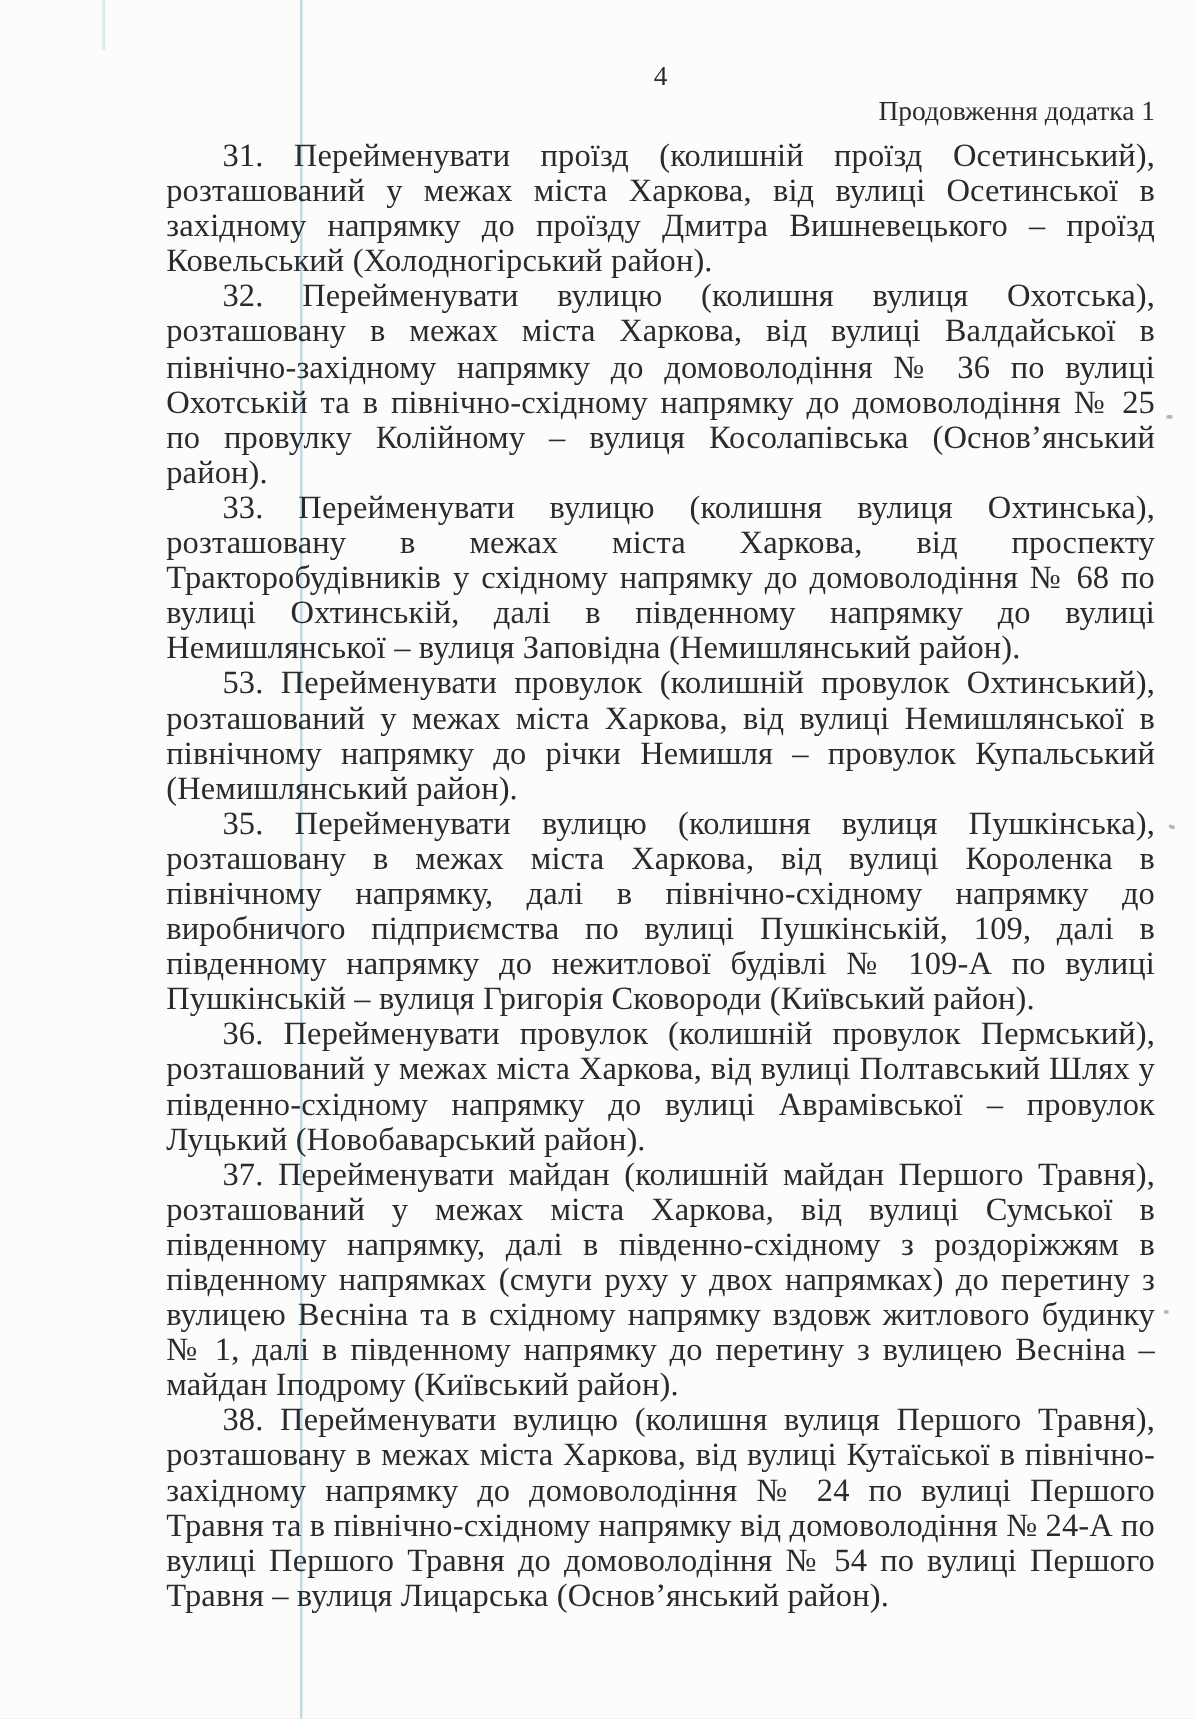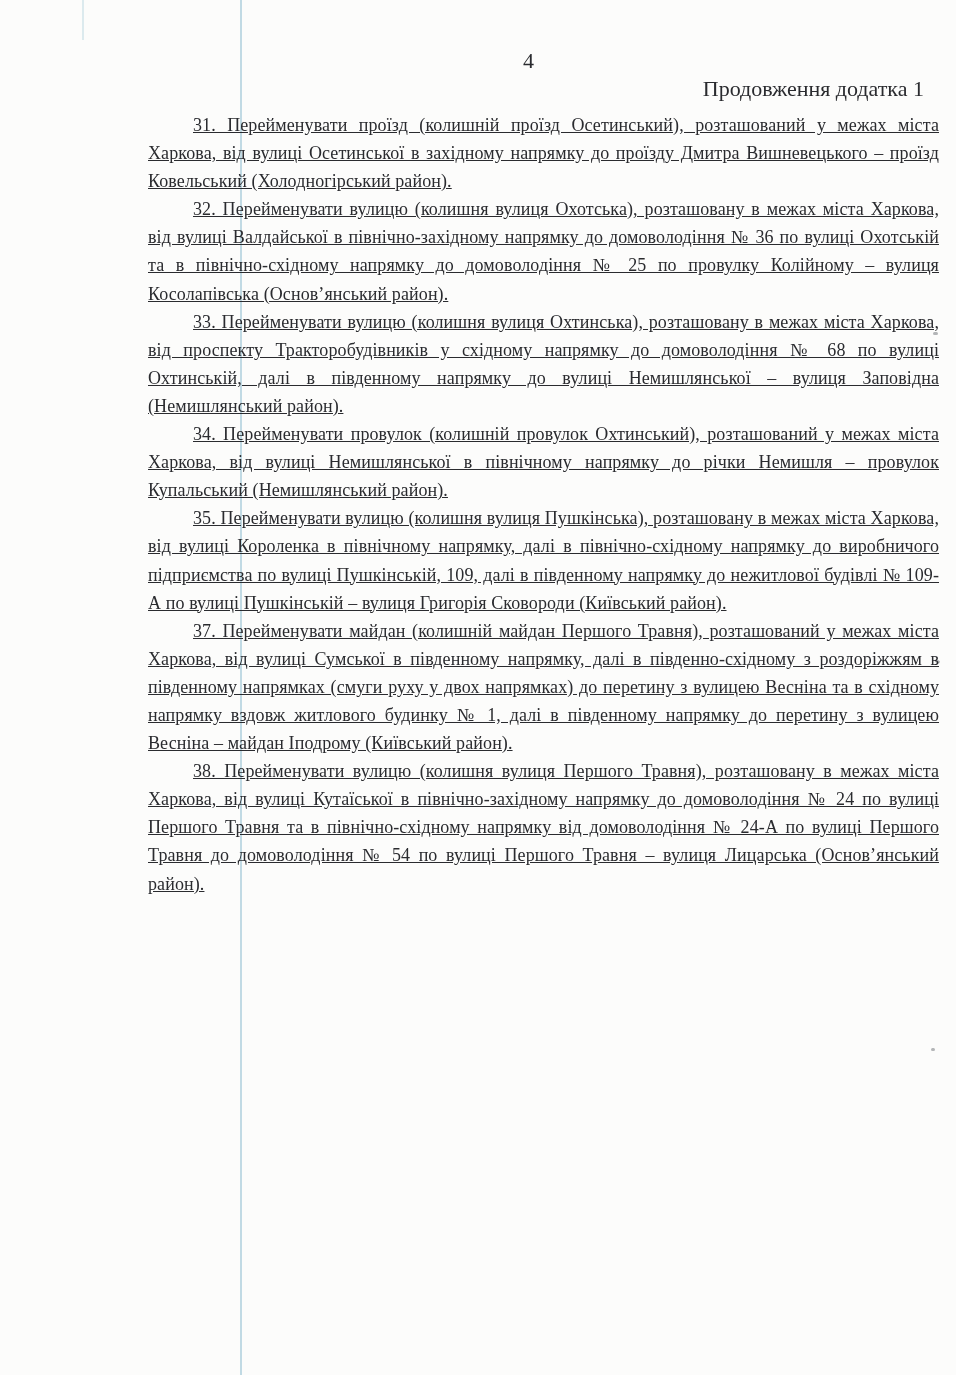--- a/index.html
+++ b/index.html
@@ -52,27 +52,26 @@
     top: 76px;
     left: 133px;
     width: 791px;
     text-align: right;
     font-size: 22px;
     line-height: 26px;
   }
   .content {
     position: absolute;
     top: 111px;
-    left: 148px;
+    left: 133px;
     width: 791px;
-    font-size: 18px;
+    font-size: 26px;
     line-height: 28.1px;
     text-align: justify;
     letter-spacing: 0.1px;
-    text-decoration: underline;
   }
   .content p {
     margin: 0;
     padding: 0;
     text-indent: 45px;
   }
 </style>
 </head>
 <body>
 
@@ -83,18 +82,19 @@
   <div class="speck speck-2"></div>
   <div class="speck speck-3"></div>
 
   <div class="page-number">4</div>
   <div class="annex-note">Продовження додатка 1</div>
 
   <div class="content">
     <p>31. Перейменувати проїзд (колишній проїзд Осетинський), розташований у межах міста Харкова, від вулиці Осетинської в західному напрямку до проїзду Дмитра Вишневецького – проїзд Ковельський (Холодногірський район).</p>
     <p>32. Перейменувати вулицю (колишня вулиця Охотська), розташовану в межах міста Харкова, від вулиці Валдайської в північно-західному напрямку до домоволодіння № 36 по вулиці Охотській та в північно-східному напрямку до домоволодіння № 25 по провулку Колійному – вулиця Косолапівська (Основ’янський район).</p>
     <p>33. Перейменувати вулицю (колишня вулиця Охтинська), розташовану в межах міста Харкова, від проспекту Тракторобудівників у східному напрямку до домоволодіння № 68 по вулиці Охтинській, далі в південному напрямку до вулиці Немишлянської – вулиця Заповідна (Немишлянський район).</p>
-    <p>34. Перейменувати провулок (колишній провулок Охтинський), розташований у межах міста Харкова, від вулиці Немишлянської в північному напрямку до річки Немишля – провулок Купальський (Немишлянський район).</p>
+    <p>53. Перейменувати провулок (колишній провулок Охтинський), розташований у межах міста Харкова, від вулиці Немишлянської в північному напрямку до річки Немишля – провулок Купальський (Немишлянський район).</p>
     <p>35. Перейменувати вулицю (колишня вулиця Пушкінська), розташовану в межах міста Харкова, від вулиці Короленка в північному напрямку, далі в північно-східному напрямку до виробничого підприємства по вулиці Пушкінській, 109, далі в південному напрямку до нежитлової будівлі № 109-А по вулиці Пушкінській – вулиця Григорія Сковороди (Київський район).</p>
+    <p>36. Перейменувати провулок (колишній провулок Пермський), розташований у межах міста Харкова, від вулиці Полтавський Шлях у південно-східному напрямку до вулиці Аврамівської – провулок Луцький (Новобаварський район).</p>
     <p>37. Перейменувати майдан (колишній майдан Першого Травня), розташований у межах міста Харкова, від вулиці Сумської в південному напрямку, далі в південно-східному з роздоріжжям в південному напрямках (смуги руху у двох напрямках) до перетину з вулицею Весніна та в східному напрямку вздовж житлового будинку № 1, далі в південному напрямку до перетину з вулицею Весніна – майдан Іподрому (Київський район).</p>
     <p>38. Перейменувати вулицю (колишня вулиця Першого Травня), розташовану в межах міста Харкова, від вулиці Кутаїської в північно-західному напрямку до домоволодіння № 24 по вулиці Першого Травня та в північно-східному напрямку від домоволодіння № 24-А по вулиці Першого Травня до домоволодіння № 54 по вулиці Першого Травня – вулиця Лицарська (Основ’янський район).</p>
   </div>
 </div>
 
 </body></html>

